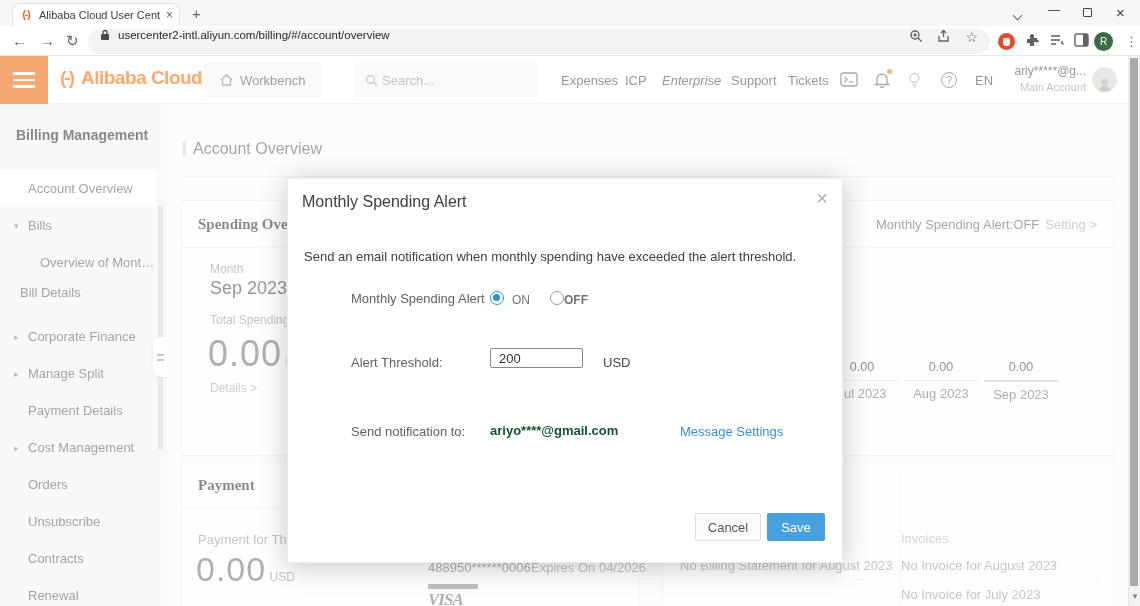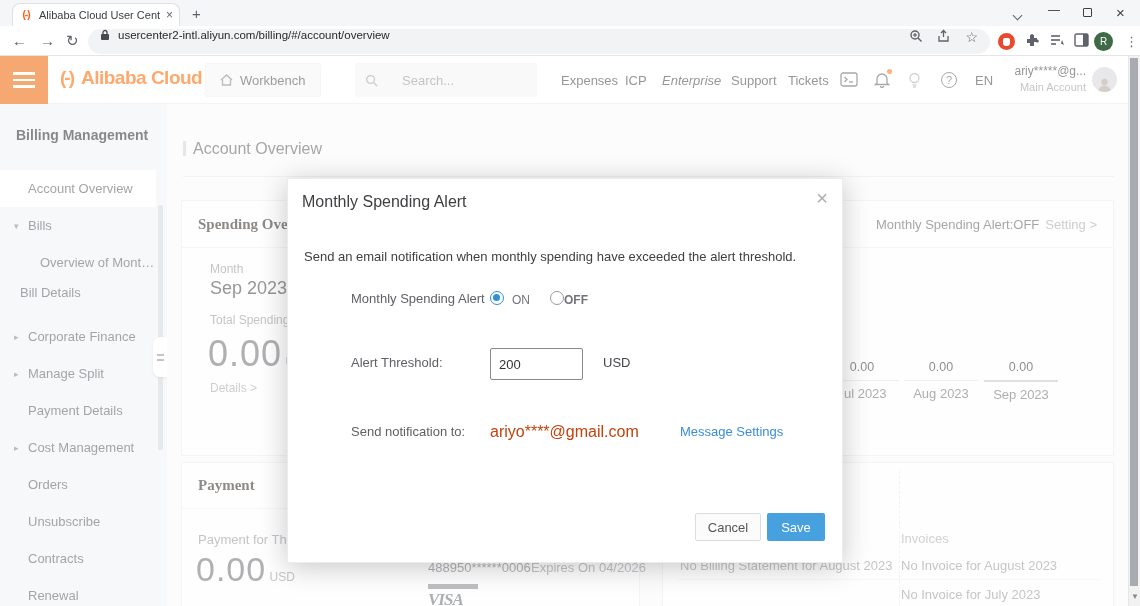--- a/index.html
+++ b/index.html
@@ -30,21 +30,21 @@
 
   
   .appheader { left:0; top:56px; width:1128px; height:48px; background:#fff; border-bottom:1px solid #ececef; }
   .burger { left:0; top:56px; width:48px; height:48px; background:#ee6a0c; display:flex; flex-direction:column; align-items:center; justify-content:center; gap:4px; }
   .burger i { display:block; width:22px; height:2.5px; background:#fff; }
   .logo { left:60px; top:67px; display:flex; align-items:center; color:#ff6a00; }
   .logo .lg-ic { font-weight:bold; font-size:19px; letter-spacing:-2px; margin-right:8px; }
   .logo .lg-tx { font-weight:bold; font-size:19px; letter-spacing:-0.5px; }
   .hbtn { top:63px; height:34px; background:#f6f7f9; border:1px solid #efeff2; border-radius:2px; display:flex; align-items:center; padding:0 14px; font-size:13px; color:#55555c; }
   .searchbox { left:355px; top:63px; width:182px; height:34px; background:#f4f5f7; border-radius:2px; display:flex; align-items:center; padding:0 10px; }
-  .searchbox input { border:none; outline:none; background:transparent; font-size:13px; color:#55555c; width:130px; margin-left:24px; font-family:"Liberation Sans",sans-serif; }
+  .searchbox input { border:none; outline:none; background:transparent; font-size:13px; color:#55555c; width:130px; margin-left:4px; font-family:"Liberation Sans",sans-serif; }
   .searchbox input::placeholder { color:#9a9aa0; }
   .topnav { top:73px; font-size:13px; color:#4a4a50; }
   .belldot { position:absolute; right:-2px; top:-2px; width:5px; height:5px; border-radius:50%; background:#ff7a1e; }
   .qmark { width:16px; height:16px; border:1.3px solid #6a6a70; border-radius:50%; font-size:11px; color:#6a6a70; display:flex; align-items:center; justify-content:center; }
   .acct { left:1006px; top:64px; width:80px; text-align:right; }
   .acct .l1 { font-size:12px; color:#4a4a50; }
   .acct .l2 { font-size:11px; color:#9a9aa0; margin-top:3px; }
   .avatarU { left:1092px; top:67px; width:25px; height:25px; border-radius:50%; background:#d8d8dc; overflow:hidden; display:flex; align-items:flex-end; justify-content:center; }
 
   
@@ -80,21 +80,21 @@
   .modal { left:287px; top:178px; width:556px; height:385px; background:#fff; z-index:100; box-shadow:0 4px 26px rgba(0,0,0,.22); border:1px solid #ececef; }
   .m-title { left:14px; top:14px; font-size:16px; color:#404044; position:absolute; }
   .m-close { right:14px; top:8px; font-size:20px; color:#acacb2; position:absolute; cursor:pointer; }
   .m-desc { left:16px; top:70px; font-size:13px; color:#404044; position:absolute; }
   .m-lab { position:absolute; left:63px; font-size:13px; color:#606066; }
   .radio { position:absolute; width:14px; height:14px; border-radius:50%; }
   .radio.on { border:1.5px solid #2f8fd8; background:#fff; }
   .radio.on i { display:block; width:7px; height:7px; border-radius:50%; background:#2f8fd8; margin:2px; }
   .radio.off { border:1px solid #9a9aa0; background:#fff; }
   .r-lab { position:absolute; font-size:12px; color:#73737a; }
-  .m-input { position:absolute; left:202px; top:169px; width:93px; height:32px; border:1px solid #87878d; border-radius:2px; font-size:13px; color:#333; padding:0 8px; font-family:"Liberation Sans",sans-serif; outline:none; }
+  .m-input { position:absolute; left:202px; top:169px; width:93px; height:20px; border:1px solid #87878d; border-radius:2px; font-size:13px; color:#333; padding:0 8px; font-family:"Liberation Sans",sans-serif; outline:none; }
   .m-link { position:absolute; font-size:13px; color:#3a8ed9; cursor:pointer; }
   .btn { position:absolute; height:28px; border-radius:2px; font-size:13px; display:flex; align-items:center; justify-content:center; cursor:pointer; }
   .btn.cancel { left:407px; top:334px; width:66px; background:#fbfbfc; border:1px solid #dcdce0; color:#55555a; }
   .btn.save { left:479px; top:334px; width:58px; background:#47a1df; color:#fff; }
 
   svg { display:block; }
 </style>
 </head>
 <body>
 
@@ -359,20 +359,20 @@
       </span>
     <span class="r-lab" style="left:224px;top:114px;">ON</span>
     <span class="radio off" style="left:262px;top:112px;"></span>
     <span class="r-lab" style="left:276px;top:114px;font-weight:bold;">OFF</span>
 
     <div class="m-lab" style="top:176px;">Alert Threshold:</div>
     <input class="m-input" value="200" style="">
     <span style="position:absolute;left:315px;top:176px;font-size:13px;color:#46464c;">USD</span>
 
     <div class="m-lab" style="top:245px;">Send notification to:</div>
-    <span style="position:absolute;left:202px;top:244px;font-size:16px;color:#c2410c;">ariyo****@gmail.com</span>
+    <span style="position:absolute;left:202px;top:244px;font-size:13px;color:#14532d;font-weight:bold;">ariyo****@gmail.com</span>
     <span class="m-link" style="left:392px;top:245px;">Message Settings</span>
 
     <div class="btn cancel">Cancel</div>
     <div class="btn save">Save</div>
   </div>
 
 </div>
 
 </body></html>

